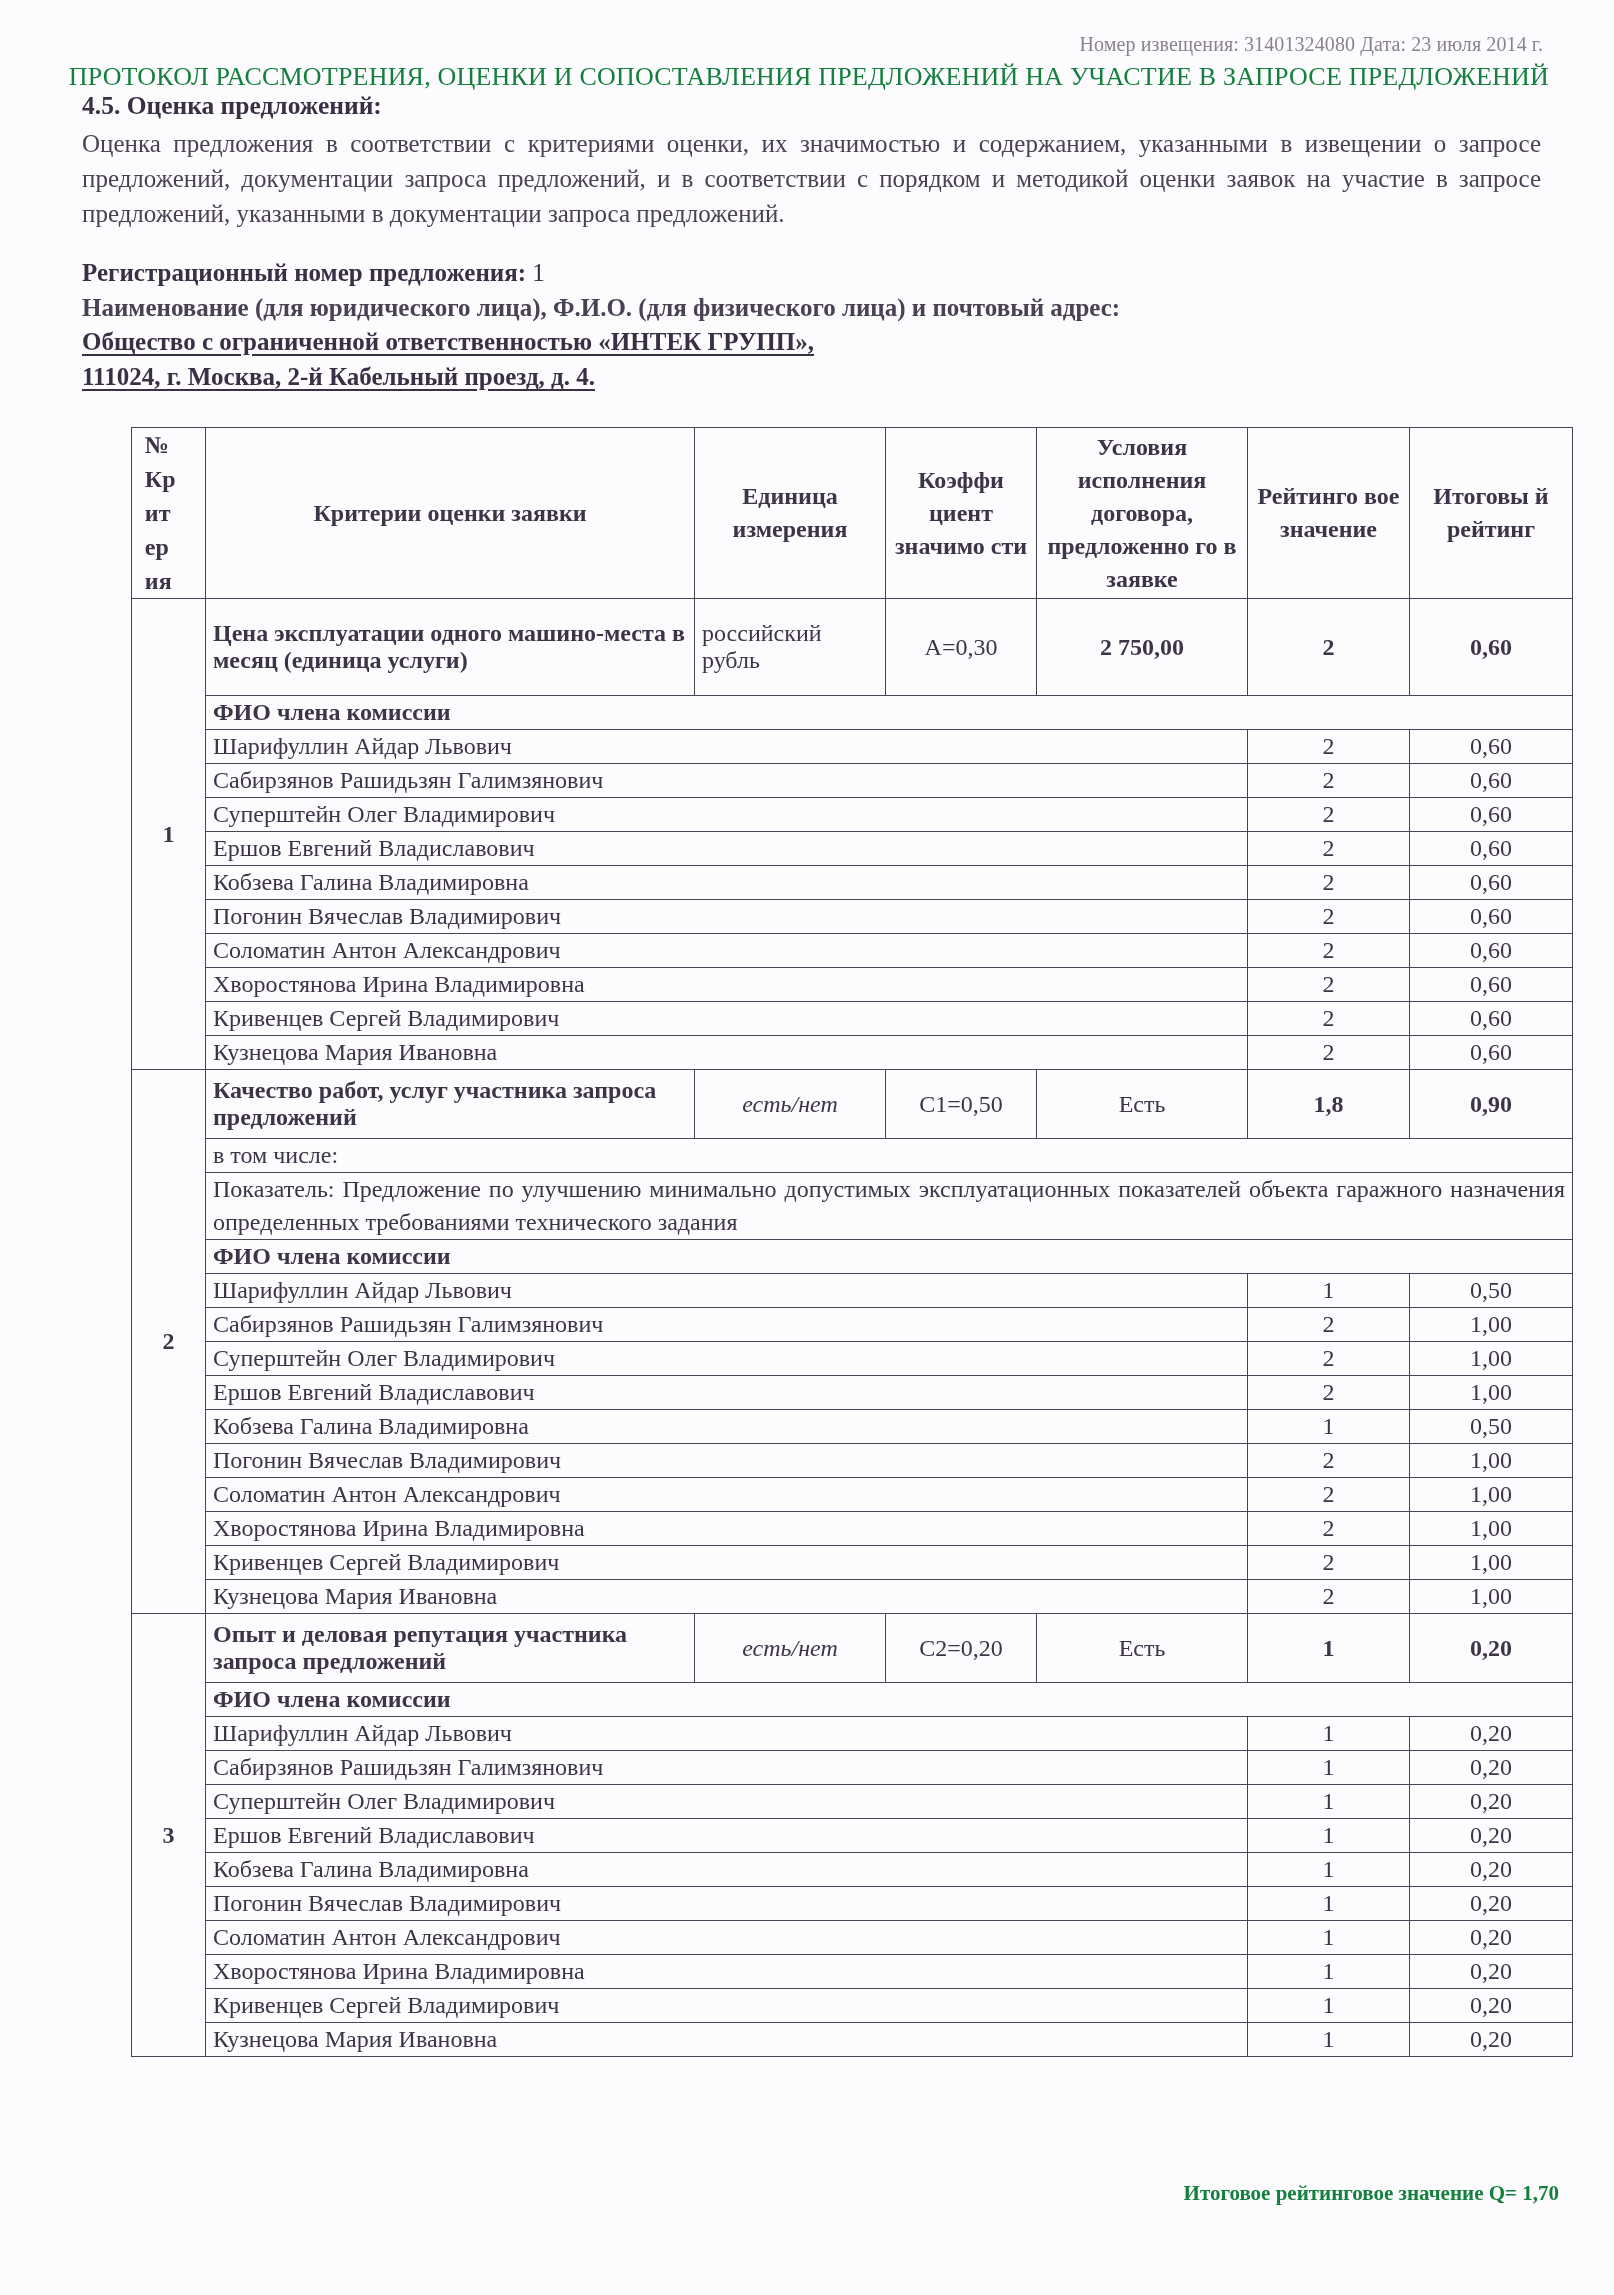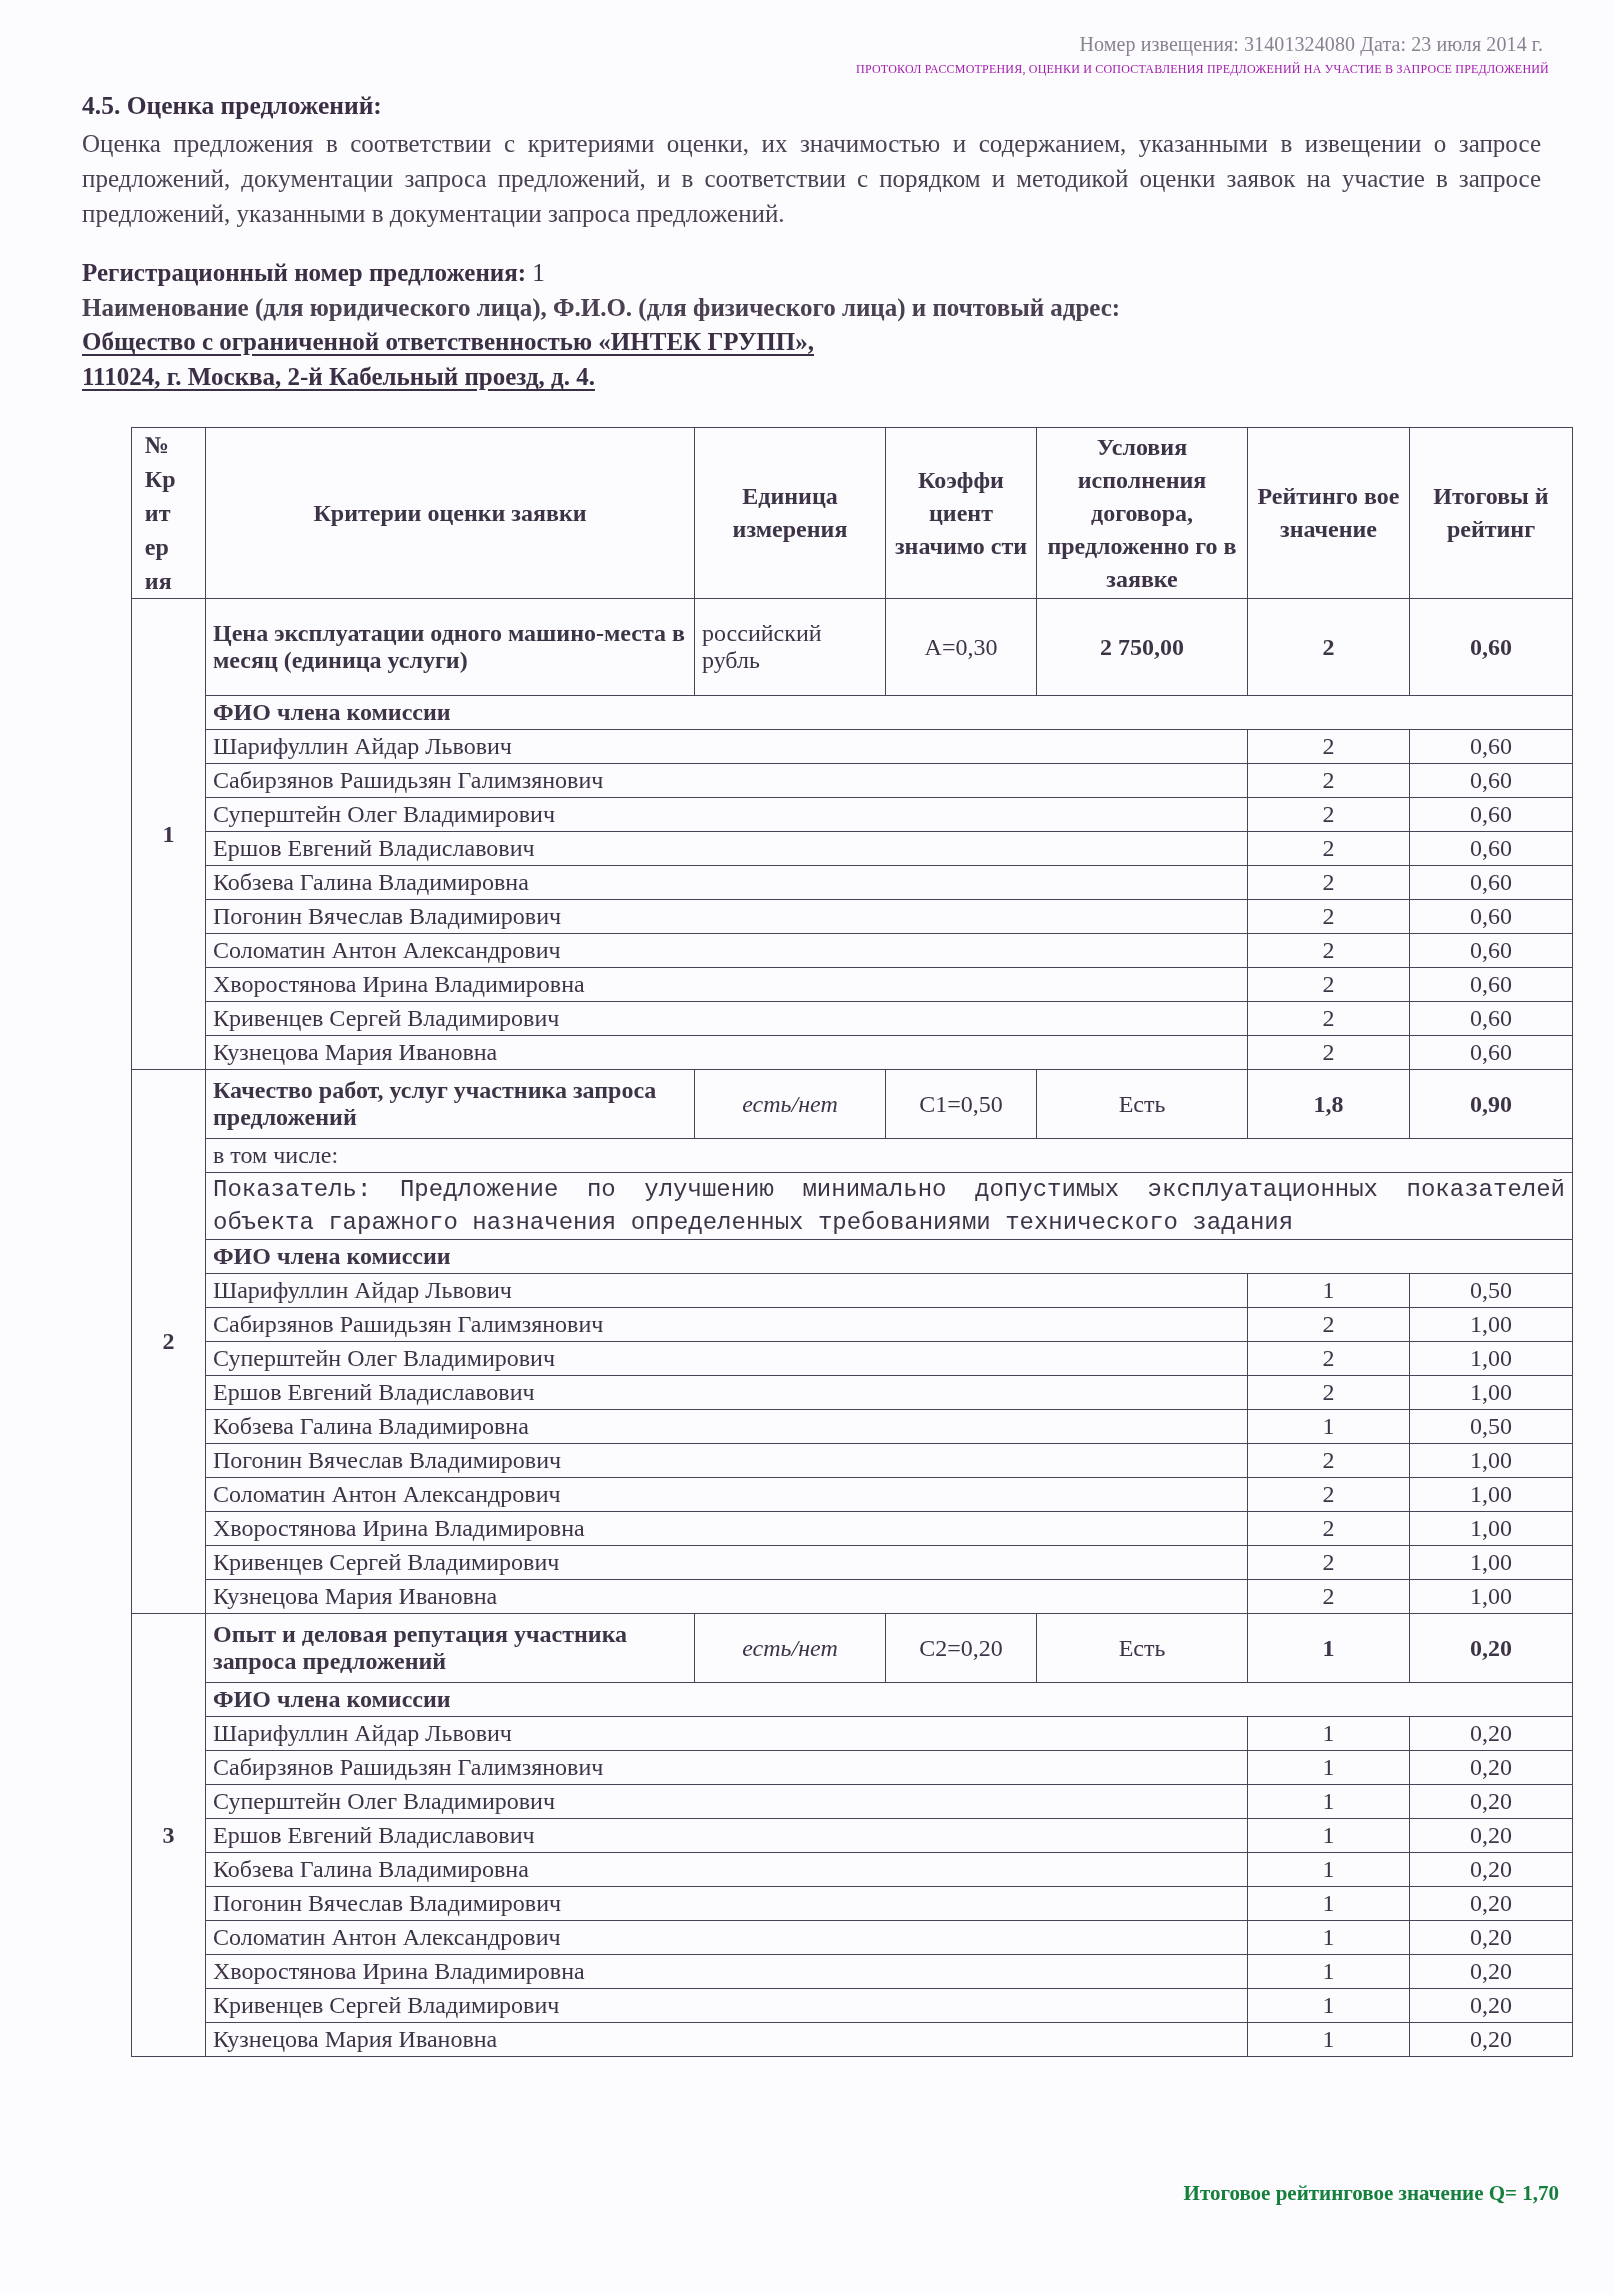--- a/index.html
+++ b/index.html
@@ -4,21 +4,21 @@
 <style>
   html, body { margin:0; padding:0; }
   body {
     width:1614px; height:2295px; background:#fcfbfd; position:relative; overflow:hidden;
     font-family:"Liberation Serif", "DejaVu Serif", serif; color:#3a2f45;
   }
   .hdr-notice {
     position:absolute; right:71px; top:33px; font-size:20px; color:#8a8290; letter-spacing:0.1px;
   }
   .hdr-title {
-    position:absolute; right:65px; top:62px; font-size:12px; color:#a21caf; letter-spacing:0.2px; white-space:nowrap;text-align:right;
+    position:absolute; right:65px; top:62px; font-size:26px; color:#15803d; letter-spacing:0.2px; white-space:nowrap;text-align:right;
   }
   .section-title {
     position:absolute; left:82px; top:91px; font-size:25.5px; font-weight:bold; color:#3a2f45;
   }
   .intro {
     position:absolute; left:82px; top:126px; width:1459px; font-size:25px; line-height:35px;
     text-align:justify; text-align-last:left; color:#4a4153;
   }
   .reg {
     position:absolute; left:82px; top:259px; font-size:25px; color:#3a2f45;
@@ -47,21 +47,21 @@
   .center { text-align:center; }
   .bold { font-weight:bold; }
   .italic { font-style:italic; }
   .member-row td { height:33px; line-height:31px; }
   .fio-head td { height:33px; line-height:31px; font-weight:bold; }
   .h-row th { height:168px; }
   .crit1-row td { height:96px; }
   .crit2-row td { height:68px; }
   .crit3-row td { height:68px; }
   .incl-row td { height:33px; line-height:31px; }
-  .indicator-row td { height:65px; line-height:33px; text-align:justify; text-align-last:left;font-family:Liberation Mono, monospace; }
+  .indicator-row td { height:65px; line-height:33px; text-align:justify; text-align-last:left; }
   .num-head { text-align:left !important; padding-left:12.8px !important; line-height:34px !important; }
   .thick-top td, .thick-top th { border-top:2.8px solid #4a4257; }
 
   .total {
     position:absolute; right:55px; top:2181px; font-size:21px; font-weight:bold; color:#15803d;
   }
 </style>
 </head>
 <body>
 

